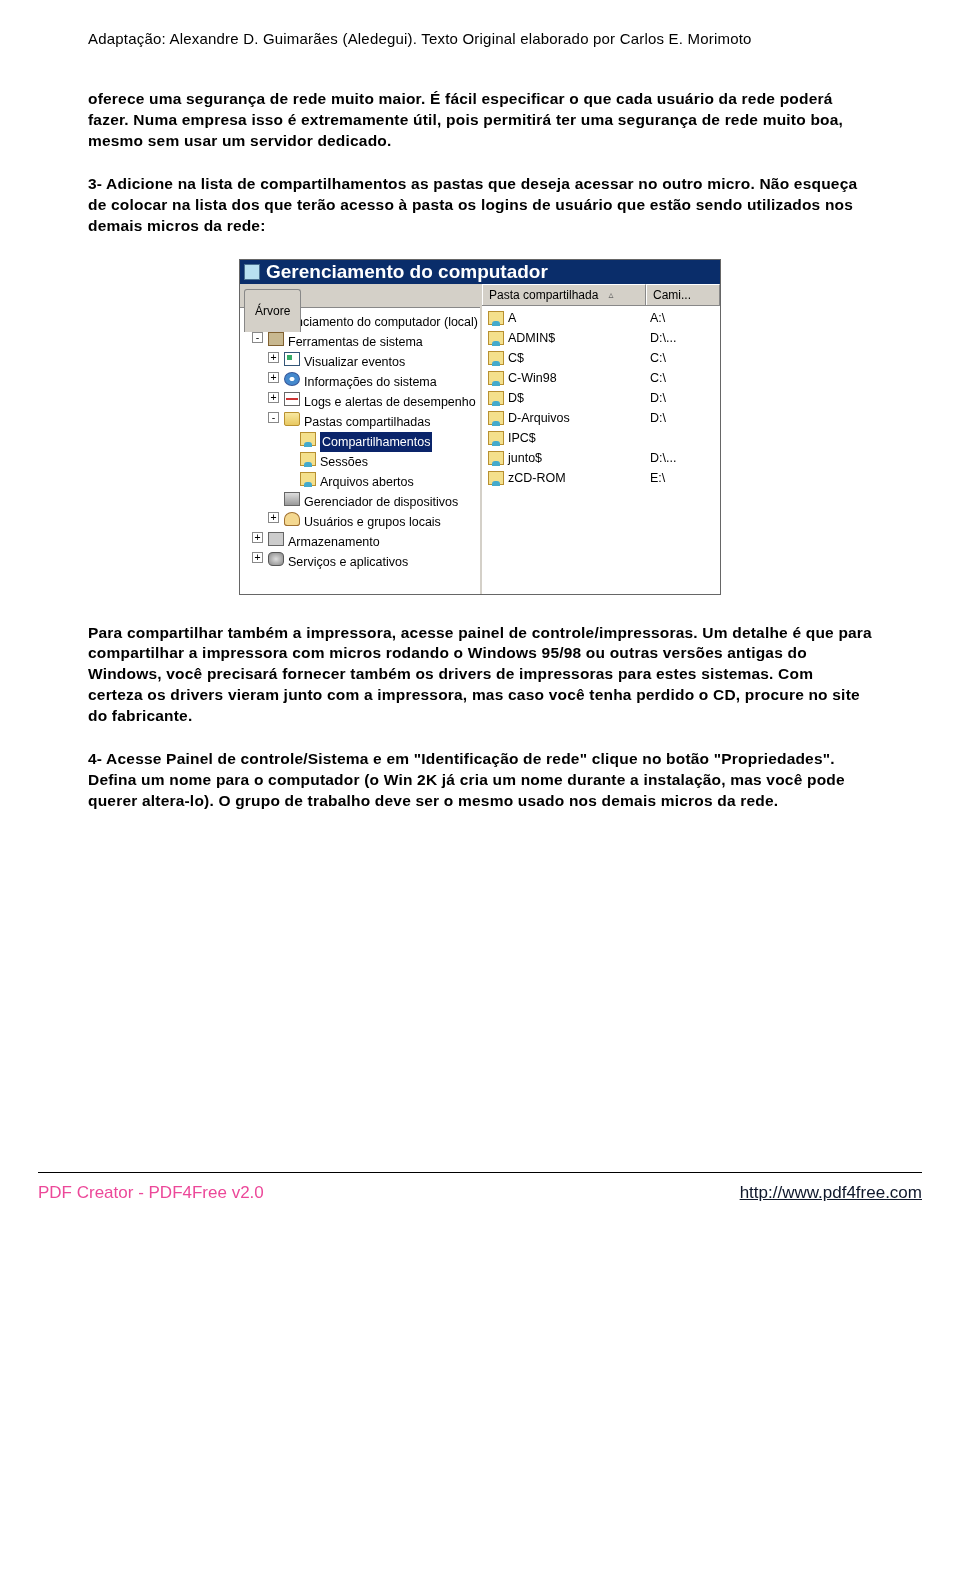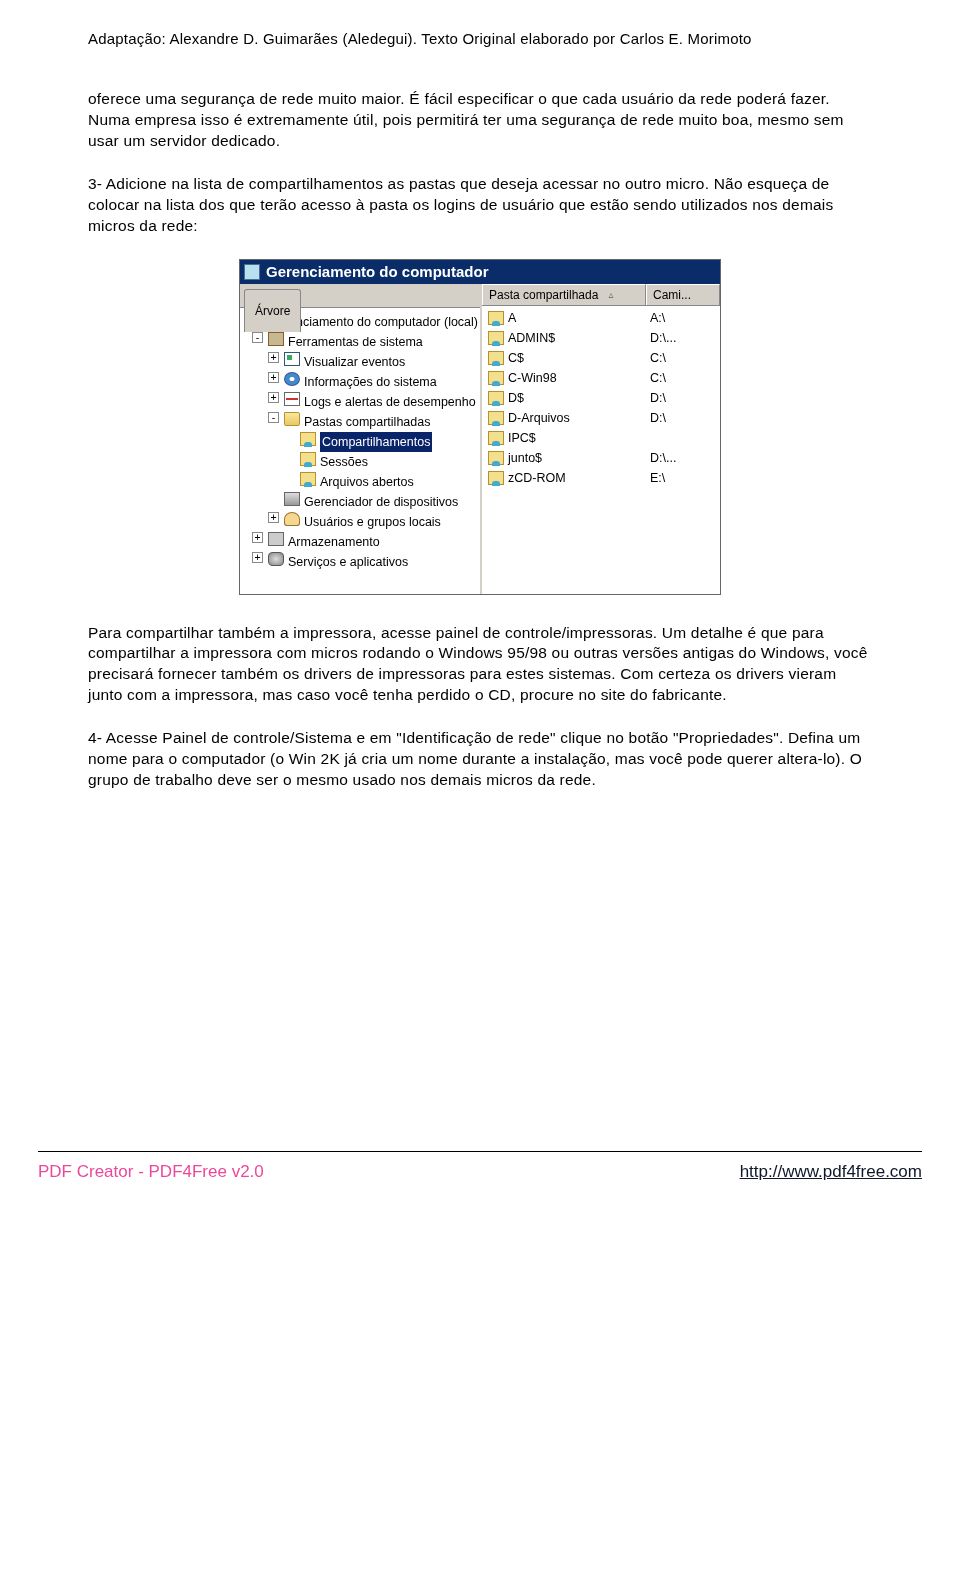--- a/index.html
+++ b/index.html
@@ -18,37 +18,38 @@
   .header-line {
     font-size: 15px;
     text-align: left;
     margin: 0 0 42px 0;
     letter-spacing: 0.2px;
   }
   .para {
     margin: 0 0 22px 0;
     line-height: 1.35;
     letter-spacing: 0.2px;
+    font-weight: bold;
   }
   .screenshot {
     display: block;
     margin: 8px auto 28px auto;
     background: #d4d0c8;
     border: 1px solid #666;
     width: 480px;
   }
   .titlebar {
     display: flex;
     align-items: center;
     background: linear-gradient(#0a246a, #a6caf0);
     background: #0a2d6a;
     color: #fff;
     height: 24px;
     padding: 0 4px;
-    font-size: 15px;
+    font-size: 19px;
     font-weight: bold;
   }
   .titlebar .ticon {
     width: 16px; height: 16px;
     background: #b8e0f0;
     margin-right: 6px;
     border: 1px solid #4a7090;
     box-sizing: border-box;
   }
   .menubar, .toolbar {

